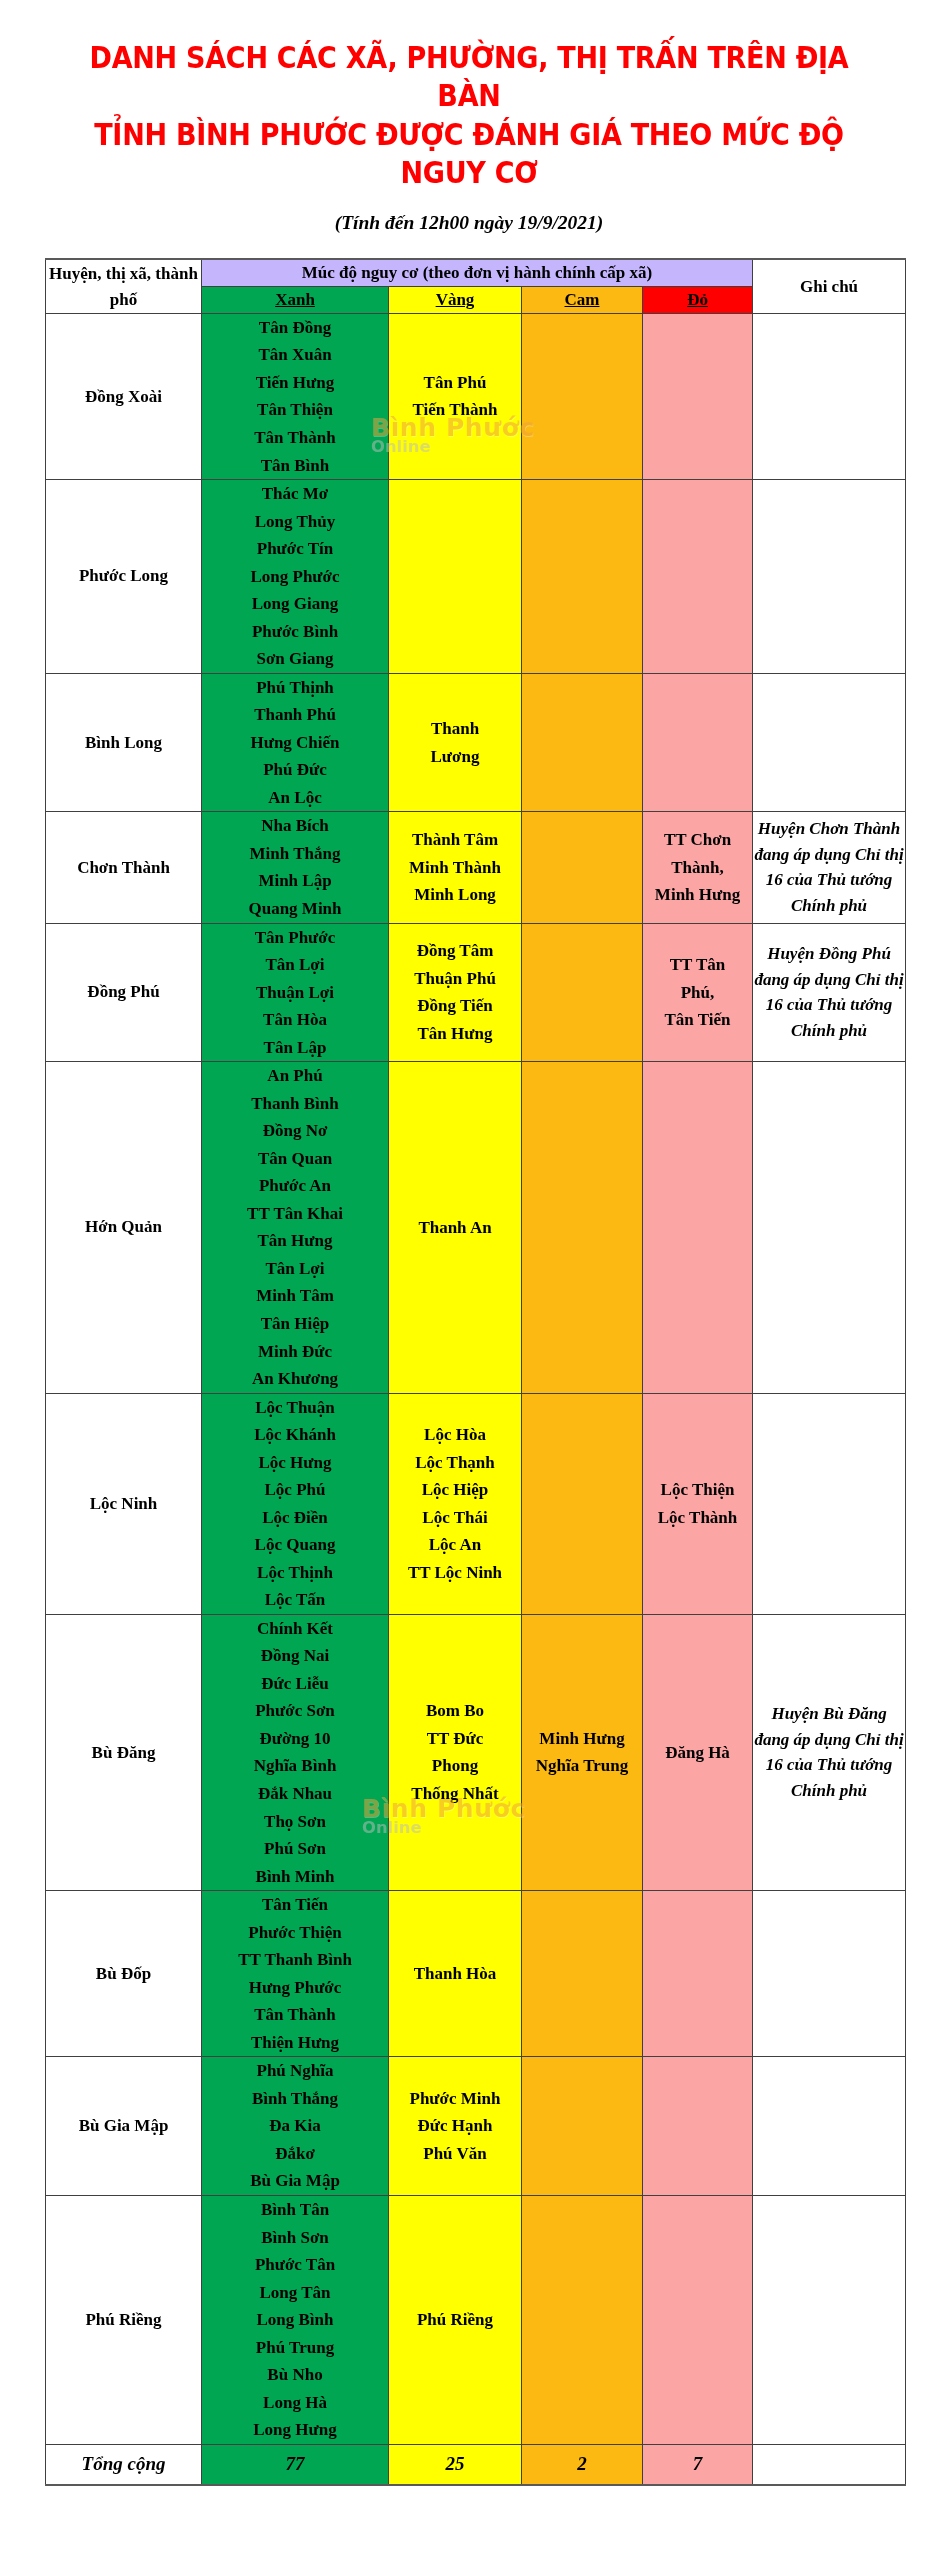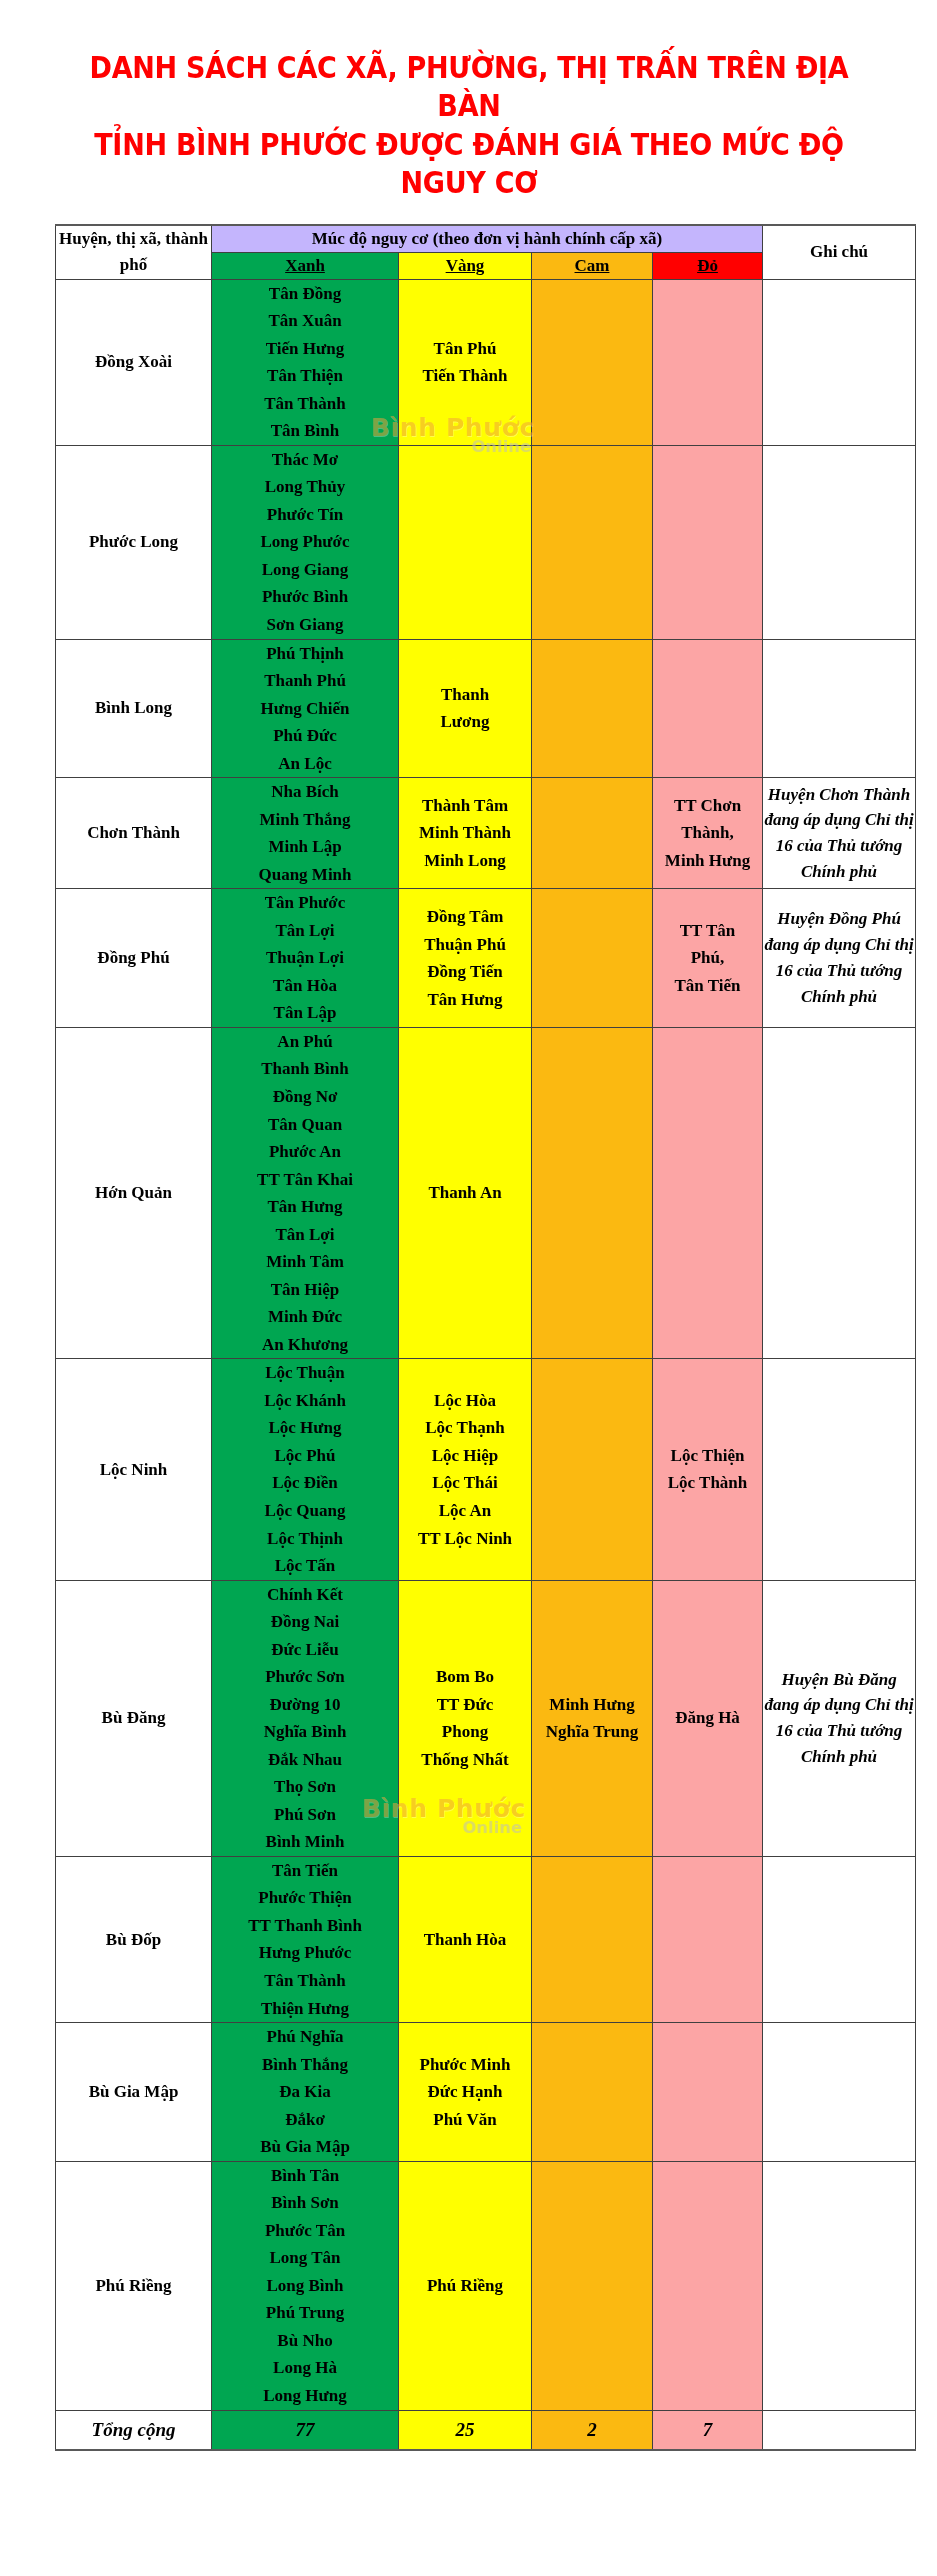--- a/index.html
+++ b/index.html
@@ -12,21 +12,21 @@
     font-family: "Liberation Serif", "DejaVu Serif", serif;
     color: #000000;
     -webkit-font-smoothing: antialiased;
   }
   .page {
     position: relative;
     width: 938px;
     min-height: 2576px;
     background: #ffffff;
     box-sizing: border-box;
-    padding: 16px;
+    padding: 6px;
     overflow: hidden;
   }
 
   
   .titles {
     padding: 33px 25px 0 25px;
     text-align: center;
   }
   .main-title {
     color: #ff0000;
@@ -162,37 +162,38 @@
     display: block;
     font-size: 25px;
     color: #f0a33c;
     letter-spacing: 0.6px;
     text-shadow: 0.6px 0.6px 0 rgba(255,255,255,0.55);
   }
   .wm .on {
     display: block;
     font-size: 16.4px;
     color: #bdbdbd;
-    text-align: right;
+    text-align: left;
     margin-top: -1.3px;
     padding-right: 3.8px;
   }
   .wm-1 { left: 371px; top: 415px; }
   .wm-2 { left: 362px; top: 1796px; }
 </style>
 </head>
 <body>
 
 <div class="page">
 
   <div class="titles">
     <div class="main-title">
       <div>DANH SÁCH CÁC XÃ, PHƯỜNG, THỊ TRẤN TRÊN ĐỊA BÀN</div>
       <div>TỈNH BÌNH PHƯỚC ĐƯỢC ĐÁNH GIÁ THEO MỨC ĐỘ NGUY CƠ</div>
     </div>
+    <div class="sub-line">(Tính đến 12h00 ngày 19/9/2021)</div>
   </div>
 
   <div class="table-wrap">
     <table class="risk">
       <colgroup>
         <col class="c-dist">
           <col class="c-green">
           <col class="c-yellow">
         <col class="c-orange">
           <col class="c-red">

